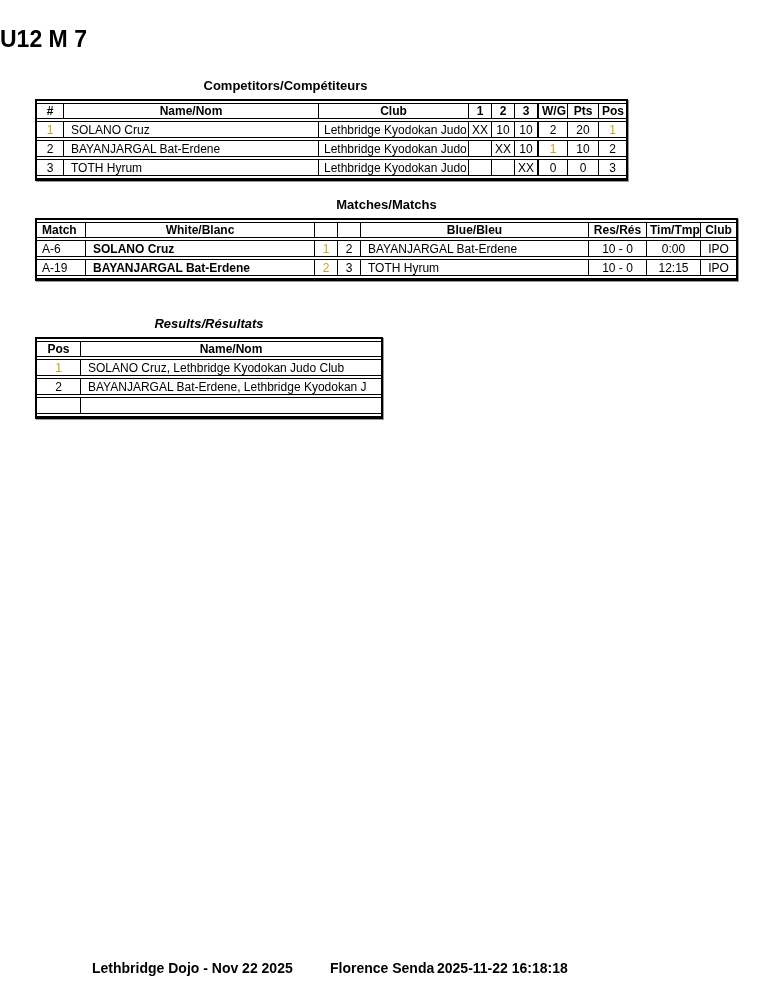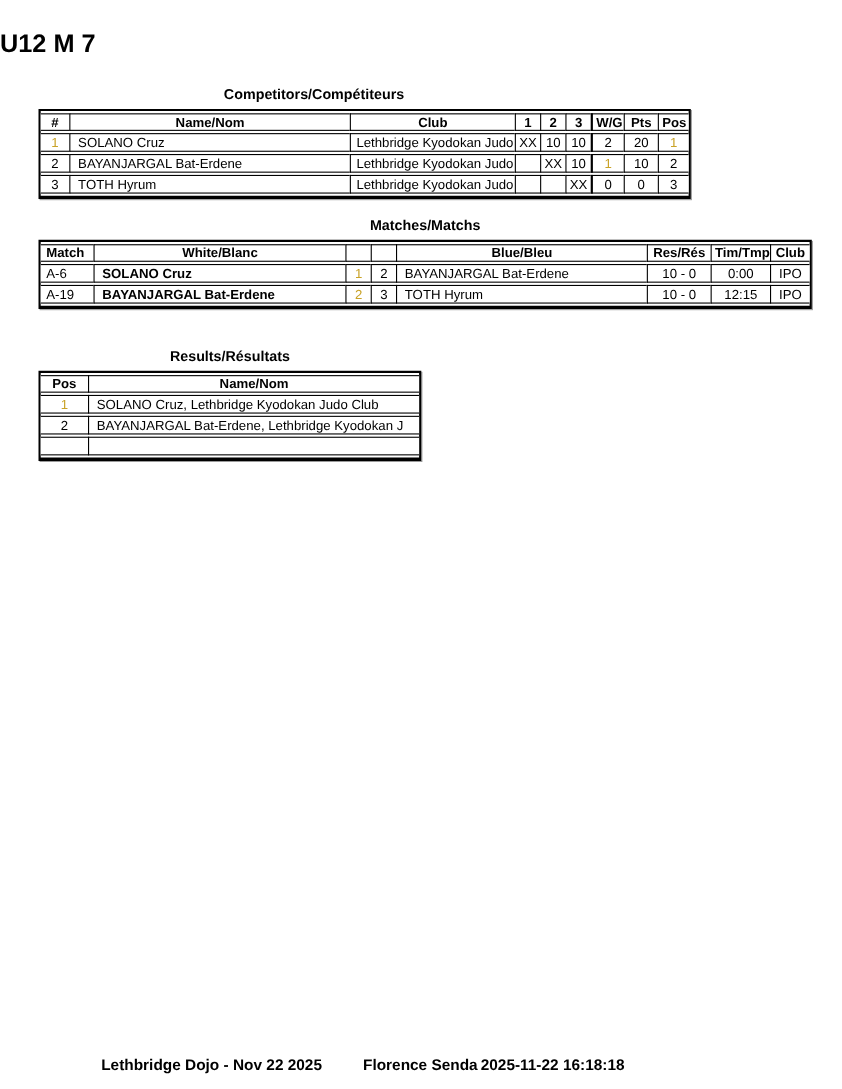--- a/index.html
+++ b/index.html
@@ -158,21 +158,21 @@
       <td class="center">3</td>
       <td class="left pad-m">TOTH Hyrum</td>
       <td class="center">10 - 0</td>
       <td class="center">12:15</td>
       <td class="center">IPO</td>
     </tr>
   </tbody>
     </table>
 </div>
 
-<div class="sec-title" style="left:35px; top:316px; width:348px;">Results/Résultats</div>
+<div class="sec-title" style="left:35px; top:316px; width:348px;font-style:italic;">Results/Résultats</div>
 
 <div class="tbl-wrap" style="left:35px; top:337px;">
   <table style="width:344px;">
     <colgroup>
       <col style="width:43px">
         <col style="width:301px">
     </colgroup>
     <tbody>
         <tr>
       <th class="center">Pos</th>

